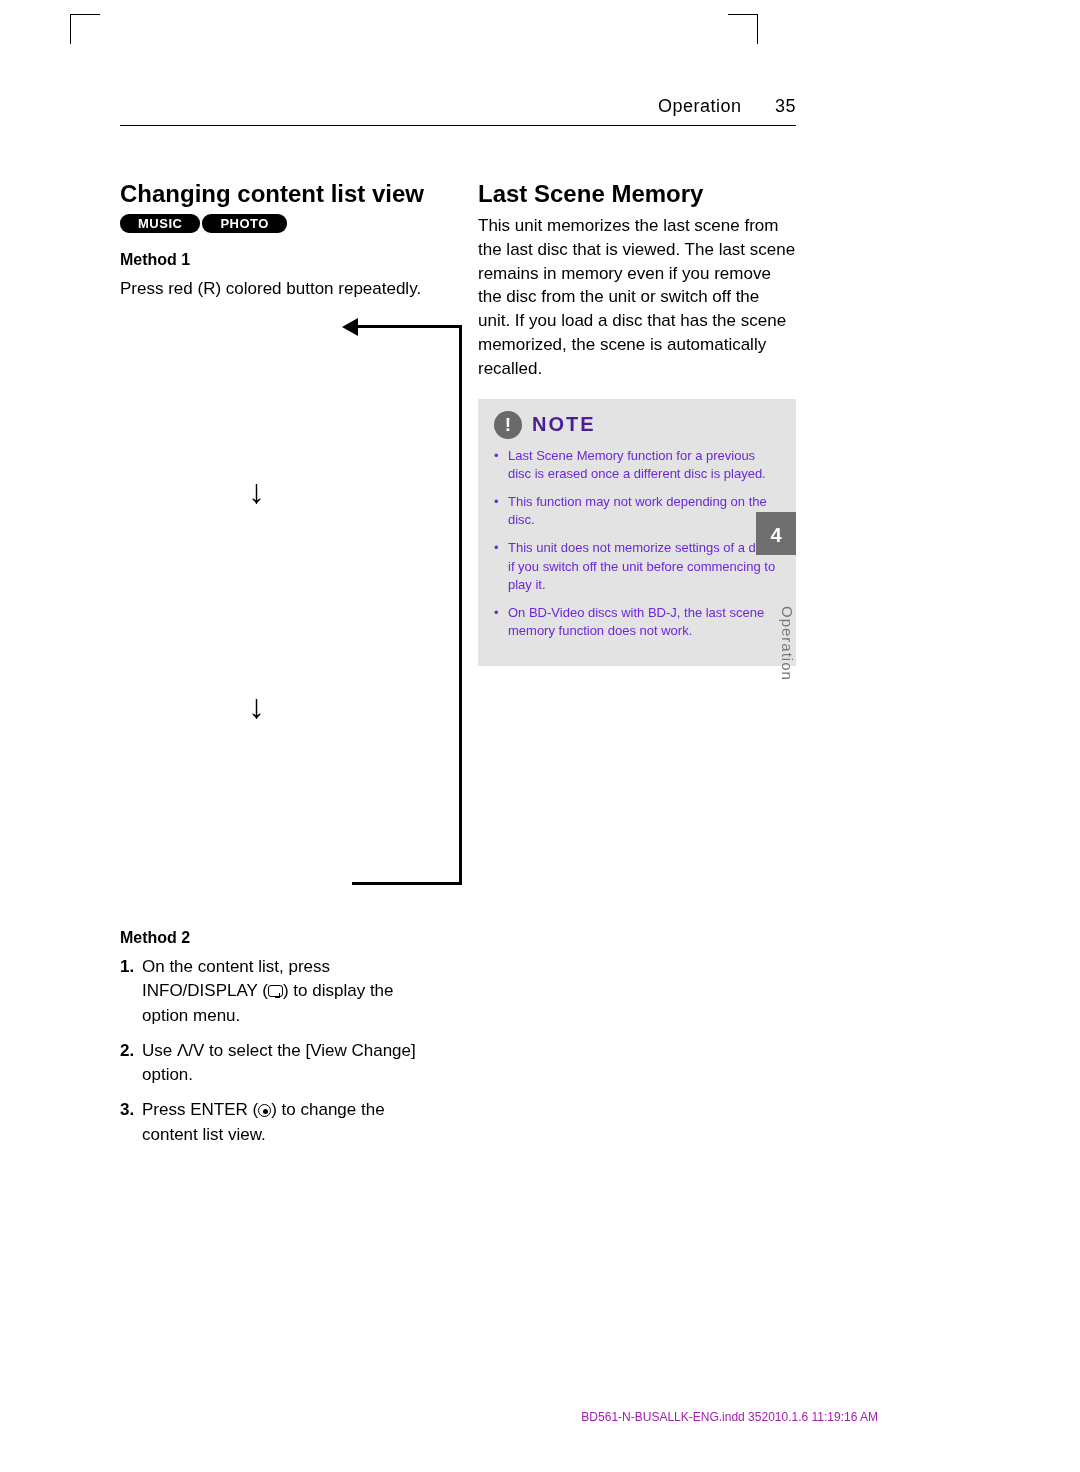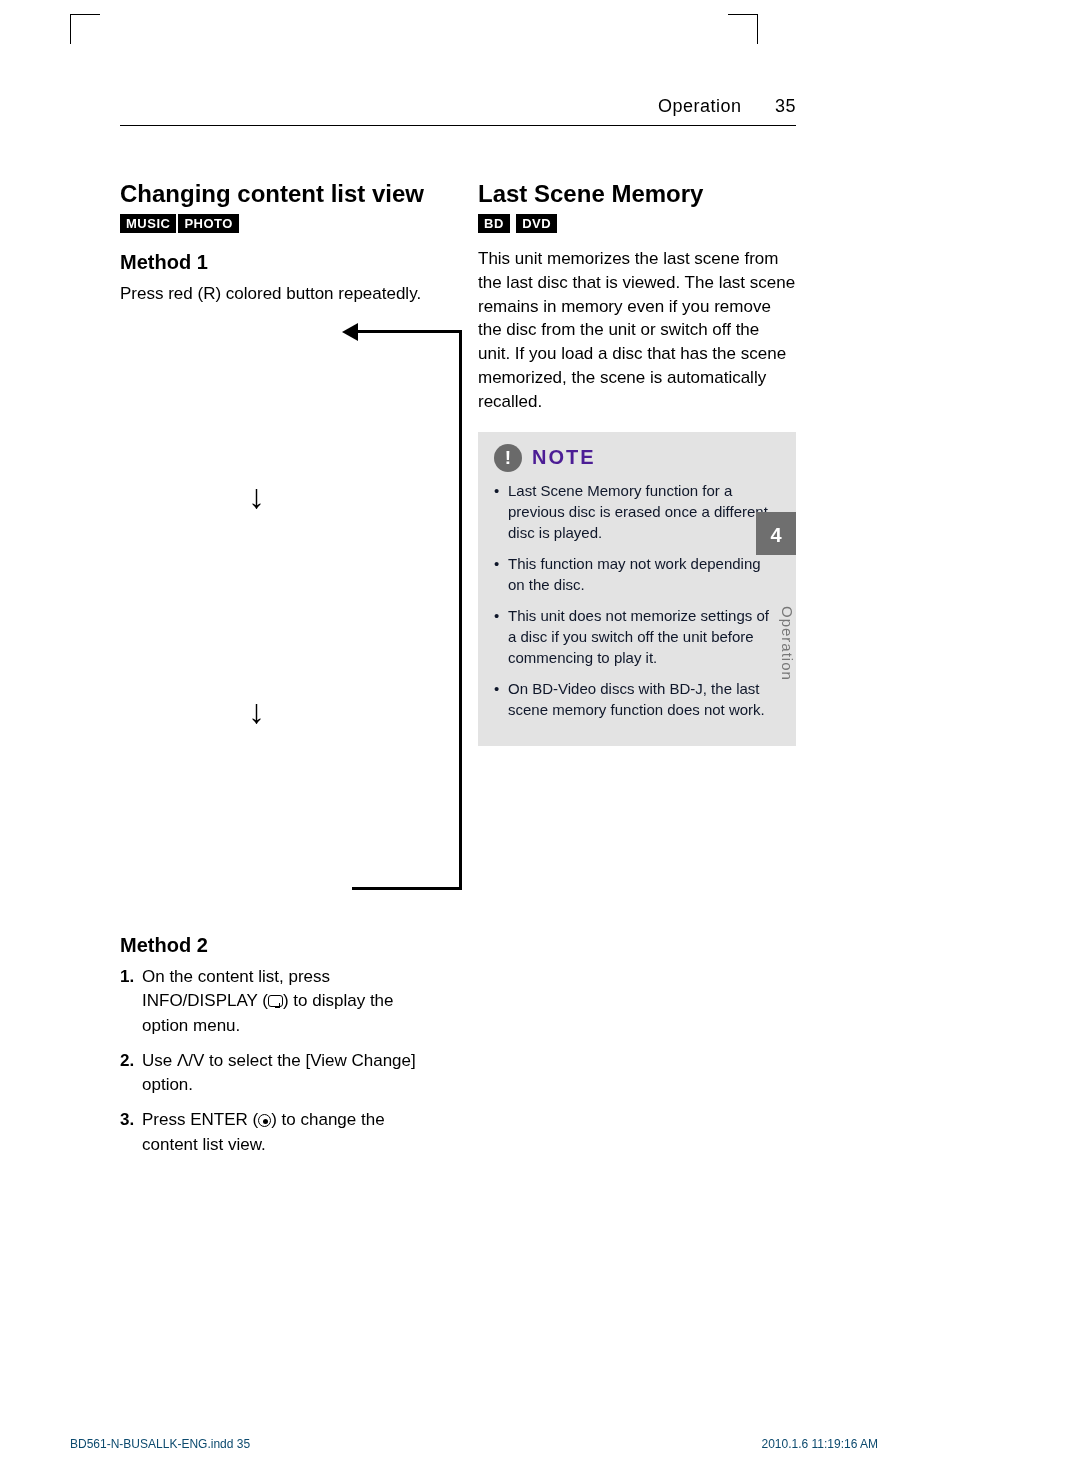--- a/index.html
+++ b/index.html
@@ -46,26 +46,27 @@
   }
   .col { flex: 1; }
   h2 { font-size: 24px; font-weight: bold; margin-top: 20px; margin-bottom: 6px; }
   .badges { margin-bottom: 14px; }
   .badge {
     display: inline-block;
     background: #000;
     color: #fff;
     font-size: 13px;
     font-weight: bold;
-    padding: 2px 6px;
+    padding: 2px 18px;
     margin-right: 2px;
     letter-spacing: 0.5px;
+    border-radius: 9px;
   }
   .body-text { font-size: 17px; line-height: 1.4; margin-bottom: 18px; }
-  h3 { font-size: 20px; font-weight: bold; margin-top: 18px; margin-bottom: 8px; }
+  h3 { font-size: 16px; font-weight: bold; margin-top: 18px; margin-bottom: 8px; }
   ol { list-style: none; counter-reset: item; }
   ol li { counter-increment: item; font-size: 17px; line-height: 1.45; margin-bottom: 10px; padding-left: 22px; position: relative; }
   ol li::before { content: counter(item) "."; font-weight: bold; position: absolute; left: 0; }
   .diagram {
     position: relative;
     height: 590px;
     margin: 14px 0 20px 0;
   }
   .bracket {
     position: absolute;
@@ -101,22 +102,22 @@
   .note-header { display: flex; align-items: center; gap: 10px; margin-bottom: 8px; }
   .note-icon {
     width: 28px; height: 28px; border-radius: 50%;
     background: #6a6a6a; color: #fff;
     display: flex; align-items: center; justify-content: center;
     font-weight: bold; font-size: 19px;
   }
   .note-title { font-weight: bold; letter-spacing: 2px; font-size: 20px; color: #4c1d95; }
   .note-box ul { list-style: none; }
   .note-box ul li {
-    font-size: 15px; line-height: 1.4; margin-bottom: 10px;
-    padding-left: 14px; position: relative; color: #0f172a;
+    font-size: 13px; line-height: 1.4; margin-bottom: 10px;
+    padding-left: 14px; position: relative; color: #6d28d9;
   }
   .note-box ul li::before { content: "•"; position: absolute; left: 0; }
   .side-tab {
     position: absolute;
     right: 152px;
     top: 512px;
     width: 40px;
     background: #6f6f6f;
     color: #fff;
     text-align: center;
@@ -147,23 +148,23 @@
     content: ""; position: absolute; right: 2px; bottom: -2px;
     width: 4px; height: 4px; border-right: 1.2px solid #000; border-bottom: 1.2px solid #000;
   }
   .glyph-enter {
     display: inline-block; width: 13px; height: 13px;
     border: 1.2px solid #000; border-radius: 50%; position: relative; top: 2px;
   }
   .glyph-enter::after { content: ""; position: absolute; left: 3.5px; top: 3.5px; width: 5px; height: 5px; background: #000; border-radius: 50%; }
   .footer {
     position: absolute;
-    left: 70px; right: 70px; bottom: 21px;
-    display: flex; justify-content: space-between;
-    font-size: 12px; color: #0c4a6e;
+    left: 70px; right: 70px; bottom: 48px;
+    display: flex; justify-content: flex-end;
+    font-size: 12px; color: #a21caf;
   }
 </style>
 </head>
 <body>
 
 <div class="page">
 
   <div class="crop-top-left"></div>
   <div class="crop-top-right"></div>
 
@@ -197,24 +198,20 @@
         </li>
         <li>Use Λ/V to select the [View Change] option.</li>
         <li>
           <span>Press ENTER (</span><span class="glyph-enter"></span><span>) to change the content list view.</span>
         </li>
       </ol>
     </div>
 
     <div class="col">
       <h2>Last Scene Memory</h2>
-      <div class="badges">
-        <span class="badge">BD</span>
-        <span class="badge">DVD</span>
-      </div>
       <p class="body-text">This unit memorizes the last scene from the last disc that is viewed. The last scene remains in memory even if you remove the disc from the unit or switch off the unit. If you load a disc that has the scene memorized, the scene is automatically recalled.</p>
 
       <div class="note-box">
         <div class="note-header">
           <div class="note-icon">!</div>
           <div class="note-title">NOTE</div>
         </div>
         <ul>
           <li>Last Scene Memory function for a previous disc is erased once a different disc is played.</li>
           <li>This function may not work depending on the disc.</li>

